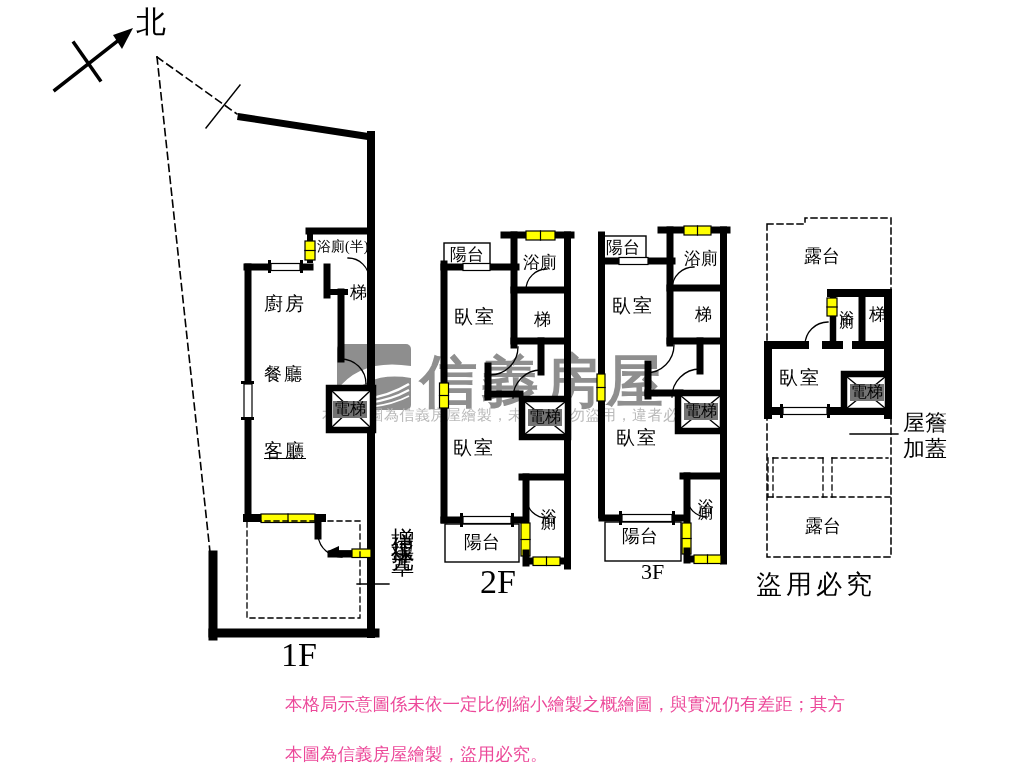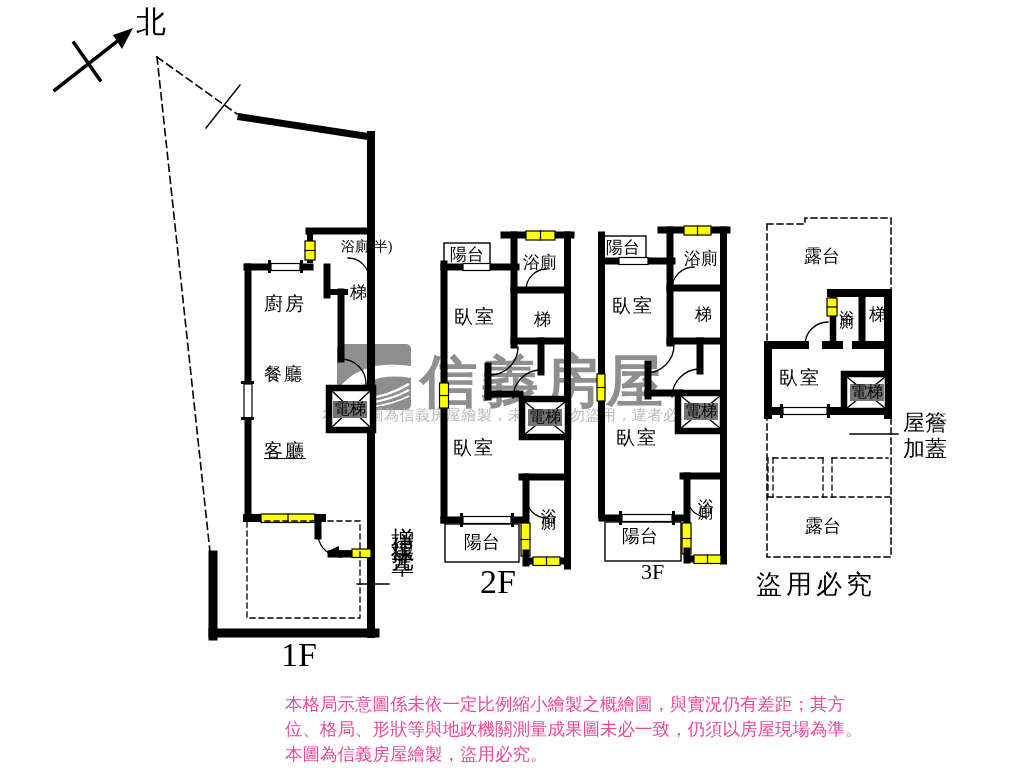--- a/index.html
+++ b/index.html
@@ -200,21 +200,21 @@
         <line x1="850" y1="434" x2="898" y2="434" stroke-width="1.3"></line>
       </g>
     </g>
   </svg>
 
   <div class="lbl" style="left:136px;top:6px;font-size:30px;">北</div>
 
   <div class="lbl" style="left:264px;top:294px;font-size:19px;letter-spacing:2px;">廚房</div>
   <div class="lbl" style="left:264px;top:365px;font-size:18px;letter-spacing:2px;">餐廳</div>
   <div class="lbl" style="left:264px;top:441px;font-size:19px;letter-spacing:2px;text-decoration:underline;">客廳</div>
-  <div class="lbl" style="left:317px;top:240px;font-size:14px;margin-left:24px;">浴廁(半)</div>
+  <div class="lbl" style="left:317px;top:240px;font-size:14px;">浴廁(半)</div>
   <div class="lbl" style="left:350px;top:284px;font-size:17px;">梯</div>
   <div class="lbl elev" style="left:333px;top:401px;font-size:16px;">電梯</div>
   <div class="lbl" style="left:281px;top:637px;font-size:34px;">1F</div>
   <div class="lbl v" style="left:390px;top:509px;font-size:23px;letter-spacing:7px;">增建採光罩</div>
 
   <div class="lbl" style="left:450px;top:246px;font-size:17px;">陽台</div>
   <div class="lbl" style="left:523px;top:254px;font-size:17px;">浴廁</div>
   <div class="lbl" style="left:454px;top:307px;font-size:19px;letter-spacing:2px;">臥室</div>
   <div class="lbl" style="left:534px;top:311px;font-size:17px;">梯</div>
   <div class="lbl elev" style="left:528px;top:409px;font-size:16px;">電梯</div>
@@ -236,16 +236,15 @@
   <div class="lbl" style="left:804px;top:247px;font-size:18px;">露台</div>
   <div class="lbl v" style="left:838px;top:298px;font-size:15px;letter-spacing:3px;">浴廁</div>
   <div class="lbl" style="left:869px;top:306px;font-size:17px;">梯</div>
   <div class="lbl" style="left:779px;top:368px;font-size:19px;letter-spacing:2px;">臥室</div>
   <div class="lbl elev" style="left:850px;top:384px;font-size:16px;">電梯</div>
   <div class="lbl" style="left:805px;top:517px;font-size:18px;">露台</div>
   <div class="lbl wrapbox" style="left:903px;top:410px;font-size:22px;width:50px;line-height:26px;">屋簷加蓋</div>
   <div class="lbl" style="left:756px;top:571px;font-size:26px;letter-spacing:4px;">盜用必究</div>
 
   <div class="disc" style="left:285px;top:692px;font-size:17.5px;">本格局示意圖係未依一定比例縮小繪製之概繪圖，與實況仍有差距；其方</div>
-  <div class="disc" style="left:285px;top:717px;font-size:17.5px;">位、格局、形狀等與地政機關測量成果圖未必一致，仍須以房屋現場為準。</div>
   <div class="disc" style="left:285px;top:742px;font-size:17.5px;">本圖為信義房屋繪製，盜用必究。</div>
 
 </div>
 
 </body></html>

